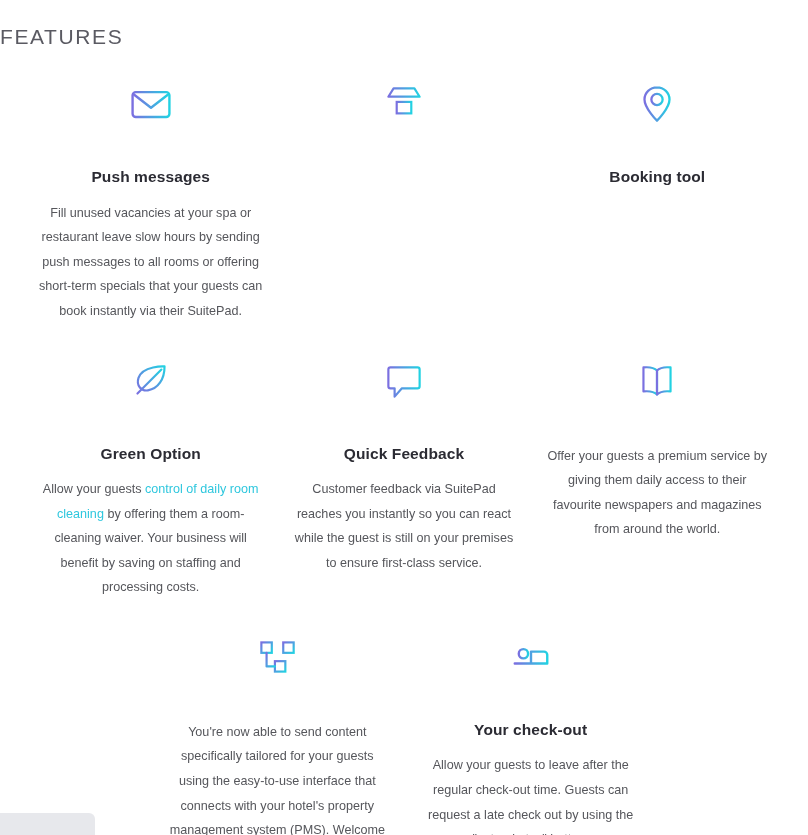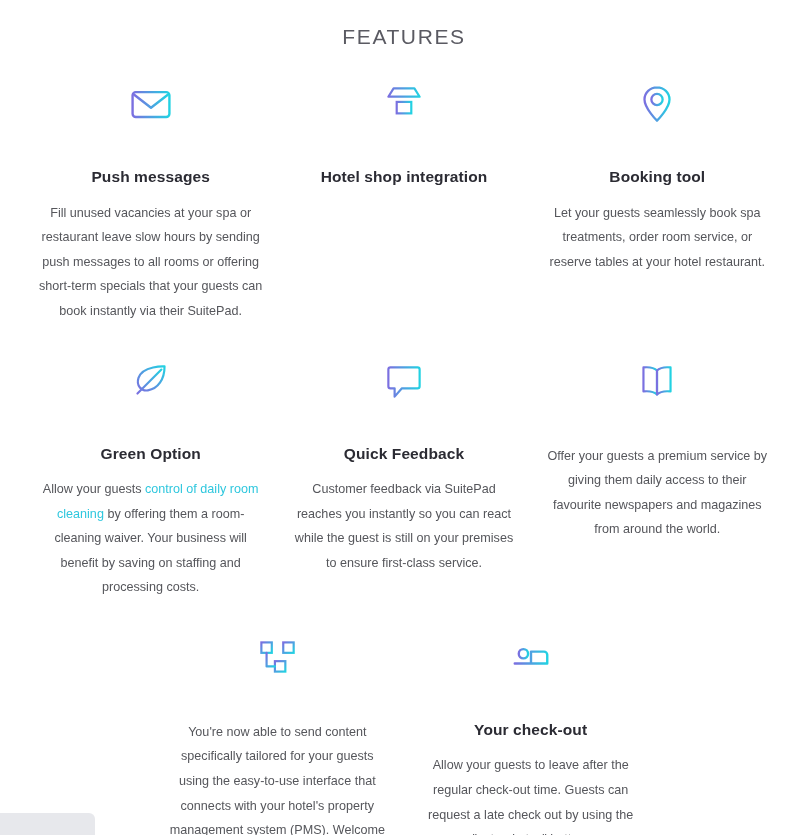--- a/index.html
+++ b/index.html
@@ -17,21 +17,21 @@
   }
 
   .page {
     width: 808px;
     height: 835px;
     position: relative;
     box-sizing: border-box;
   }
 
   .section-title {
-    text-align: center;
+    text-align: left;
     font-size: 21px;
     font-weight: 400;
     letter-spacing: 1.6px;
     color: #5a5a62;
     margin: 0;
     padding-top: 24px;
     line-height: 1.2;
   }
 
   .feature {
@@ -153,38 +153,36 @@
               <stop offset="100%" stop-color="#22d2e2"></stop>
             </linearGradient>
           </defs>
           <path d="M9 17 L14 9 H34 L39 17 Z" stroke="url(#g2)" stroke-width="2.1" stroke-linejoin="round"></path>
           <path d="M13 17 V36" stroke="url(#g2)" stroke-width="2.1" stroke-linecap="round"></path>
           <path d="M35 17 V36" stroke="url(#g2)" stroke-width="2.1" stroke-linecap="round"></path>
           <rect x="17" y="22" width="14" height="11" stroke="url(#g2)" stroke-width="2.1"></rect>
           <path d="M17 22 H9" stroke="url(#g2)" stroke-width="2.1" stroke-linecap="round"></path>
         </svg>
       </div>
-      <h3 class="feature-title">Hotel shop integration</h3>
     </div>
 
     <div class="feature">
       <div class="icon-wrap">
         <svg class="ico-pin" viewBox="0 0 48 48" fill="none">
           <defs>
             <linearGradient id="g3" x1="0" y1="0" x2="1" y2="0">
               <stop offset="0%" stop-color="#7b6fe0"></stop>
               <stop offset="100%" stop-color="#22d2e2"></stop>
             </linearGradient>
           </defs>
           <path d="M24 8 C17.4 8 12 13.2 12 19.6 C12 28 24 40 24 40 C24 40 36 28 36 19.6 C36 13.2 30.6 8 24 8 Z" stroke="url(#g3)" stroke-width="2.2" stroke-linejoin="round"></path>
           <circle cx="24" cy="19.6" r="5.4" stroke="url(#g3)" stroke-width="2.2"></circle>
         </svg>
       </div>
       <h3 class="feature-title">Booking tool</h3>
-      <p class="feature-desc">Let your guests seamlessly book spa treatments, order room service, or reserve tables at your hotel restaurant.</p>
     </div>
 
   </div>
 
   <div class="row row-2">
 
     <div class="feature">
       <div class="icon-wrap">
         <svg class="ico-leaf" viewBox="0 0 48 48" fill="none">
           <defs>

